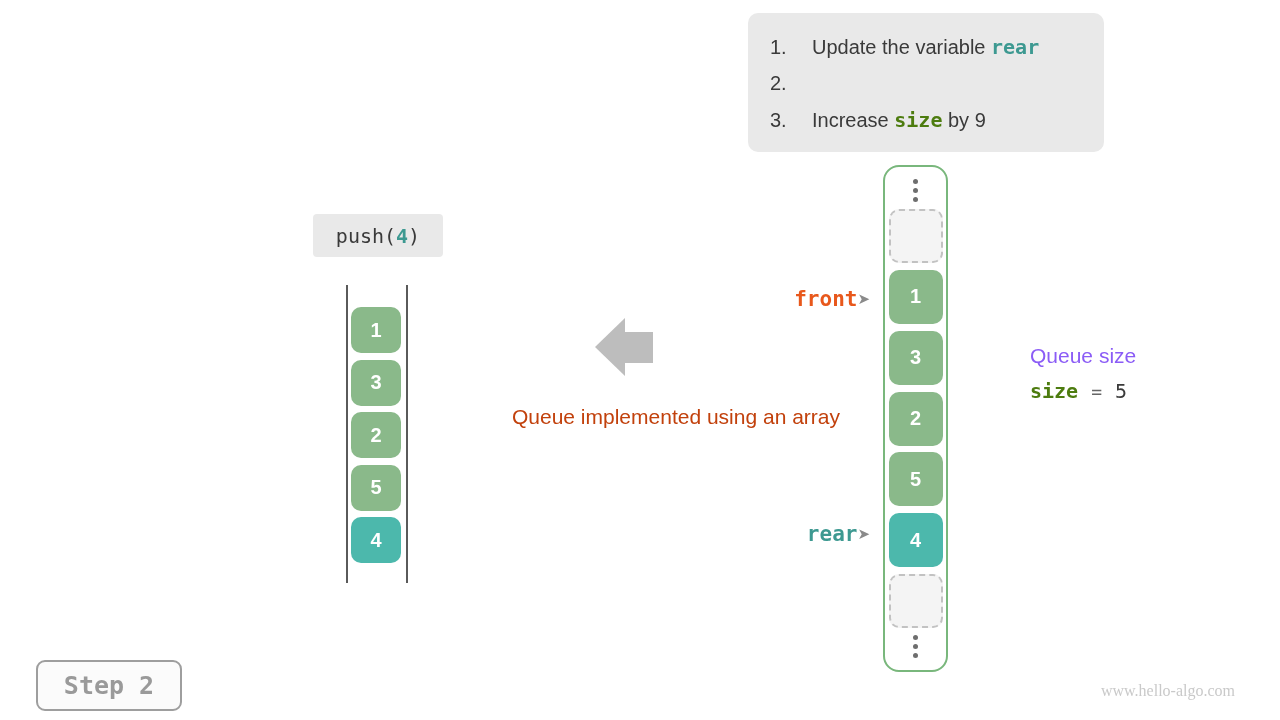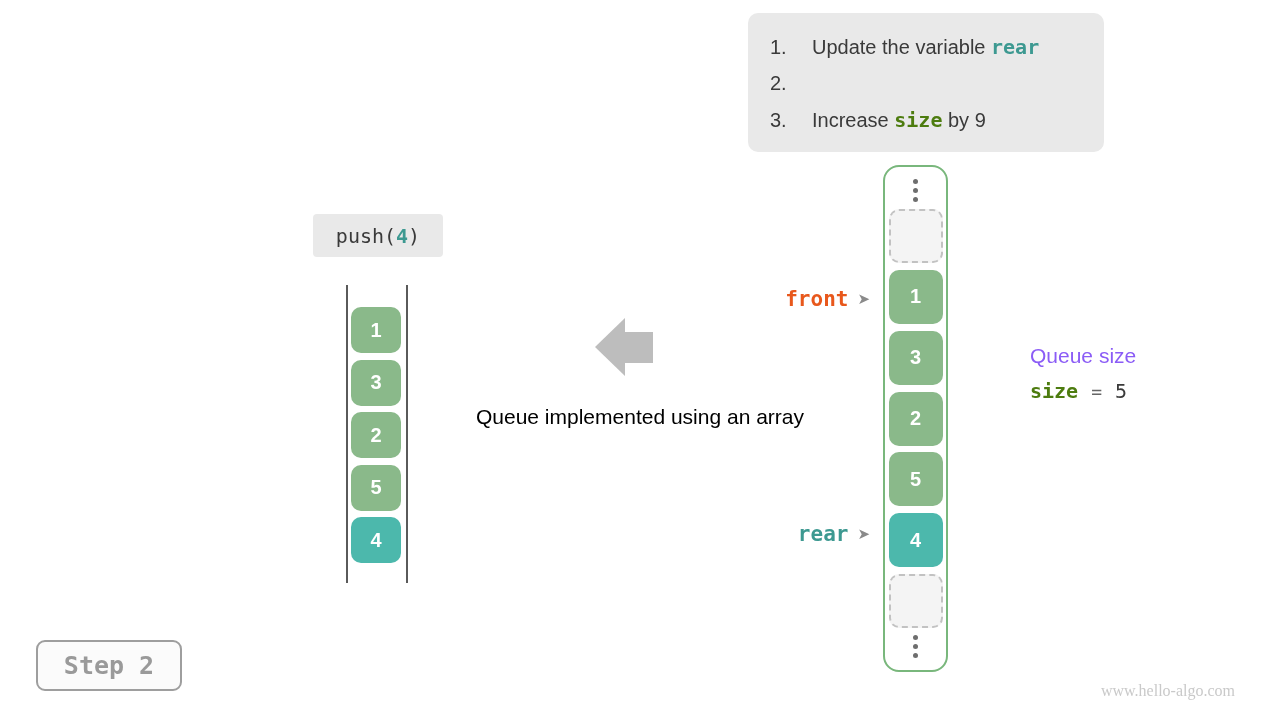--- a/index.html
+++ b/index.html
@@ -50,21 +50,21 @@
   .blk-arrow { position: absolute; left: 595px; top: 318px; width: 58px; height: 58px; }
   .blk-arrow .head {
     position: absolute; left: 0; top: 0; width: 0; height: 0;
     border-top: 29px solid transparent; border-bottom: 29px solid transparent;
     border-right: 30px solid #bdbdbd;
   }
   .blk-arrow .shaft { position: absolute; left: 30px; top: 14px; width: 28px; height: 31px; background: #bdbdbd; }
 
   .caption {
     position: absolute; left: 440px; top: 405px; width: 400px;
-    text-align: center; font-size: 21px; color: #000000;
+    text-align: right; font-size: 21px; color: #c2410c;
   }
 
   
   .acontainer {
     position: absolute; left: 883px; top: 165px; width: 65px; height: 507px;
     border: 2px solid #79b77c; border-radius: 16px; background: #ffffff;
     display: flex; flex-direction: column; align-items: center;
     justify-content: space-between; padding: 12px 0;
   }
   .ellipsis { display: flex; flex-direction: column; gap: 4px; align-items: center; }
@@ -73,21 +73,21 @@
     width: 54px; height: 54px; border-radius: 10px; background: #8ab98a;
     color: #ffffff; font-size: 20px; font-weight: bold;
     display: flex; align-items: center; justify-content: center;
   }
   .acell.hl { background: #4cb8ac; }
   .acell.empty { background: #f4f4f4; border: 2px dashed #c2c2c2; }
 
   
   .pointer {
     position: absolute; right: 410px; height: 28px;
-    display: flex; align-items: center; gap: 9px;
+    display: flex; align-items: center; 
     font-family: "DejaVu Sans Mono", monospace; font-weight: bold; font-size: 21px;
   }
   .pointer.front { top: 285px; color: #e8581c; }
   .pointer.rear  { top: 520px; color: #3d9991; }
   .pointer .glyph {
     color: #8a8a8a; font-size: 15px; font-weight: normal;
     font-family: "Liberation Sans", sans-serif;
   }
 
   
@@ -95,21 +95,21 @@
   .qsize .title { font-size: 21px; color: #8b5cf6; }
   .qsize .line {
     margin-top: 11px; font-family: "DejaVu Sans Mono", monospace;
     font-size: 20px; display: flex; align-items: center; gap: 13px;
   }
   .qsize .eq { color: #666666; font-size: 18px; }
   .qsize .val { color: #3a3a3a; }
 
   
   .step-box {
-    position: absolute; left: 36px; top: 640px; width: 146px; height: 51px;
+    position: absolute; left: 36px; top: 660px; width: 146px; height: 51px;
     border: 2px solid #9e9e9e; border-radius: 9px; background: #fbfbfb;
     display: flex; align-items: center; justify-content: center;
     font-family: "DejaVu Sans Mono", monospace; font-weight: bold;
     font-size: 25px; color: #9a9a9a;
   }
 
   .watermark {
     position: absolute; right: 45px; top: 682px;
     font-family: Liberation Serif, serif; font-size: 16px; color: #c9c9c9;
   }

